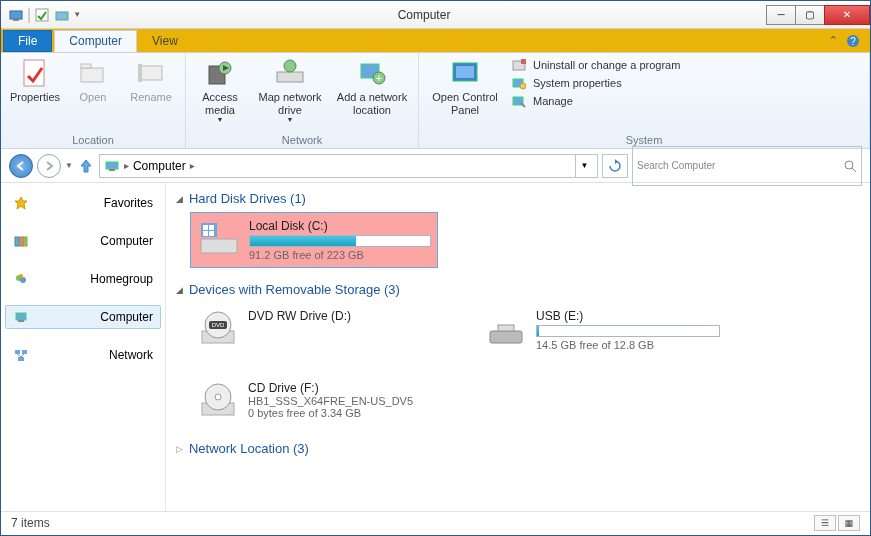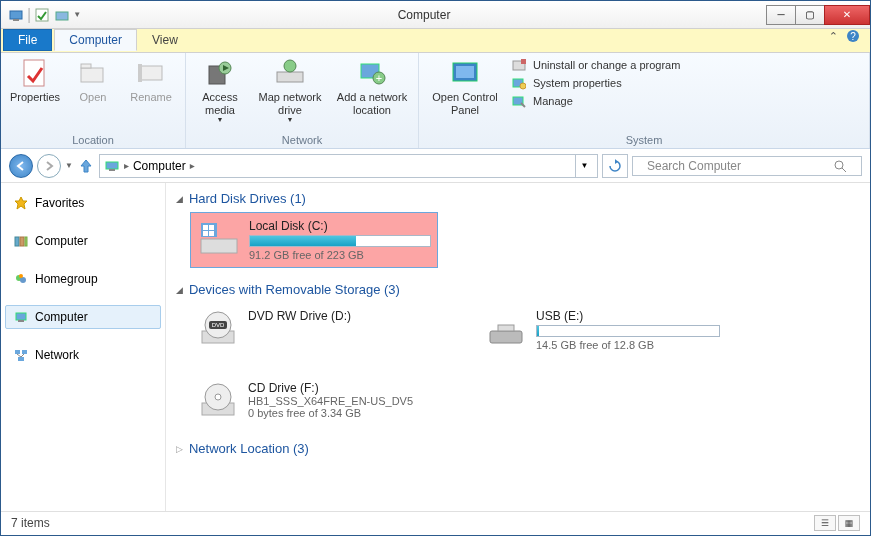--- a/index.html
+++ b/index.html
@@ -4,21 +4,21 @@
 <style>
 * { box-sizing: border-box; margin: 0; padding: 0; font-family: "Segoe UI", Tahoma, sans-serif; }
 body { background: #fff; width: 871px; height: 536px; overflow: hidden; border: 1px solid #2c5a8c; }
 .titlebar { height: 28px; background: linear-gradient(#fff, #f0f0f0); display: flex; align-items: center; border-bottom: 1px solid #d0d0d0; }
 .titlebar-left { display: flex; align-items: center; gap: 2px; padding-left: 6px; }
 .titlebar-title { flex: 1; text-align: center; font-size: 12px; color: #333; }
 .winbtns { display: flex; }
 .winbtn { width: 30px; height: 20px; border: 1px solid #888; background: linear-gradient(#fdfdfd,#e8e8e8); display: flex; align-items: center; justify-content: center; font-size: 10px; margin-left: -1px; }
 .winbtn.close { background: linear-gradient(#e66,#c33); color: #fff; width: 46px; border-color: #a22; }
 .qat-icon { width: 18px; height: 18px; display: inline-flex; align-items: center; justify-content: center; }
-.tabbar { height: 24px; background: #fef9c3; display: flex; align-items: flex-start; border-bottom: 1px solid #d0d0d0; padding-left: 2px; }
+.tabbar { height: 24px; background: #eab308; display: flex; align-items: center; border-bottom: 1px solid #d0d0d0; padding-left: 2px; }
 .filebtn { background: #1979ca; color: #fff; font-size: 12px; padding: 3px 14px; border: 1px solid #1767ae; margin-right: 2px; }
 .tab { font-size: 12px; padding: 3px 14px; color: #444; border: 1px solid transparent; }
 .tab.active { border: 1px solid #d0d0d0; border-bottom: 1px solid #f5f9fd; background: #f5f9fd; color: #1e56a0; }
 .tabspacer { flex: 1; }
 .tabright { display: flex; align-items: center; gap: 8px; padding-right: 10px; }
 .ribbon { height: 96px; background: linear-gradient(#f7fbff,#eaf1f9); border-bottom: 1px solid #c9d7e8; display: flex; }
 .rgroup { border-right: 1px solid #d6e0ec; display: flex; flex-direction: column; padding: 2px 6px 0; }
 .rgroup-body { display: flex; flex: 1; align-items: flex-start; gap: 2px; }
 .rgroup-label { text-align: center; font-size: 11px; color: #6a7a8c; padding: 1px 0 2px; }
 .rbtn { display: flex; flex-direction: column; align-items: center; width: 56px; padding: 2px 0; font-size: 11px; color: #333; text-align: center; line-height: 1.15; }
@@ -28,25 +28,25 @@
 .smallstack { display: flex; flex-direction: column; gap: 2px; padding: 2px 4px; }
 .smallitem { display: flex; align-items: center; gap: 6px; font-size: 11px; color: #333; }
 .smallicon { width: 16px; height: 16px; display: inline-flex; align-items: center; justify-content: center; }
 .navbar { height: 34px; border-bottom: 1px solid #e0e0e0; display: flex; align-items: center; padding: 0 8px; gap: 4px; }
 .navcircle { width: 24px; height: 24px; border-radius: 50%; border: 1px solid #8ab; display: flex; align-items: center; justify-content: center; }
 .navcircle.active { background: radial-gradient(#7fb8ee,#3d84c6); border-color: #2c6aa8; color: #fff; }
 .addrbar { flex: 1; height: 24px; border: 1px solid #b8c4d0; display: flex; align-items: center; font-size: 12px; padding: 0 4px; gap: 4px; }
 .addr-seg { display: flex; align-items: center; gap: 4px; }
 .addr-drop { border-left: 1px solid #b8c4d0; height: 100%; width: 18px; display: flex; align-items: center; justify-content: center; margin-left: auto; }
 .refreshbtn { width: 26px; height: 24px; border: 1px solid #b8c4d0; display: flex; align-items: center; justify-content: center; }
-.searchbox { width: 230px; height: 20px; border: 1px solid #b8c4d0; display: flex; align-items: center; padding: 0 14px; font-size: 12px; color: #888; }
+.searchbox { width: 230px; height: 40px; border: 1px solid #b8c4d0; display: flex; align-items: center; padding: 0 4px; font-size: 10px; color: #888; }
 .searchbox span:first-child { flex: 1; }
 .body { display: flex; height: calc(536px - 28px - 24px - 96px - 34px - 24px - 2px); }
 .navpane { width: 165px; border-right: 1px solid #e6e6e6; padding: 8px 4px; font-size: 12px; }
-.navitem { display: flex; align-items: center; gap: 6px; padding: 4px 8px; border-radius: 2px; }
+.navitem { display: flex; align-items: center; padding: 4px 8px; border-radius: 2px; justify-content: space-between; }
 .navitem.sel { background: #e5f1fb; border: 1px solid #a8cdec; padding: 3px 7px; }
 .navspacer { height: 14px; }
 .navicon { width: 16px; height: 16px; display: inline-flex; align-items: center; justify-content: center; }
 .content { flex: 1; padding: 6px 10px; overflow: auto; }
 .grouphdr { display: flex; align-items: center; gap: 6px; color: #1e56a0; font-size: 13px; margin: 2px 0 6px; }
 .tri { font-size: 9px; color: #666; }
 .drivegrid { display: flex; flex-wrap: wrap; gap: 18px 40px; margin: 0 0 14px 14px; }
 .drive { display: flex; gap: 8px; padding: 6px; width: 248px; }
 .drive.sel { border: 1px solid #6aa7dd; background: #fca5a5; }
 .driveicon { width: 44px; height: 40px; }

